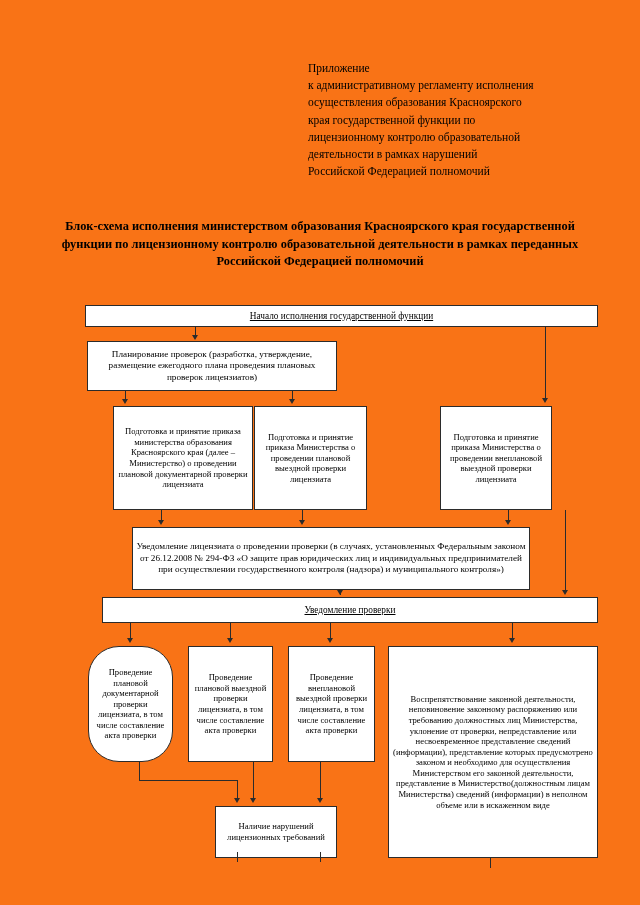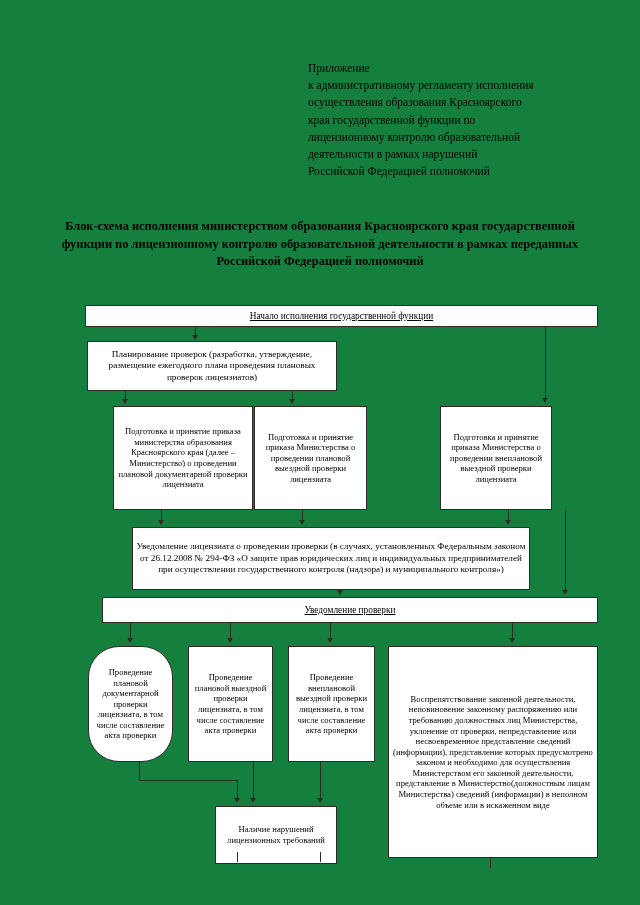--- a/index.html
+++ b/index.html
@@ -4,21 +4,21 @@
 <style>
   html, body {
     margin: 0;
     padding: 0;
     background: #ffffff;
   }
   #page {
     position: relative;
     width: 640px;
     height: 905px;
-    background: #15803d;
+    background: #f97316;
     font-family: "Liberation Serif", "DejaVu Serif", serif;
     color: #000000;
     overflow: hidden;
   }
 
   
   .header-note {
     position: absolute;
     left: 308px;
     top: 60px;
@@ -133,21 +133,21 @@
   </div>
 
   <div class="box" style="left:288px; top:646px; width:87px; height:116px;">
     <span>Проведение внеплановой выездной проверки лицензиата, в том числе составление акта проверки</span>
   </div>
 
   <div class="box" style="left:388px; top:646px; width:210px; height:212px;">
     <span>Воспрепятствование законной деятельности, неповиновение законному распоряжению или требованию должностных лиц Министерства, уклонение от проверки, непредставление или несвоевременное представление сведений (информации), представление которых предусмотрено законом и необходимо для осуществления Министерством его законной деятельности, представление в Министерство(должностным лицам Министерства) сведений (информации) в неполном объеме или в искаженном виде</span>
   </div>
 
-  <div class="box" style="left:215px; top:806px; width:122px; height:58px;">
+  <div class="box" style="left:215px; top:806px; width:122px; height:52px;">
     <span>Наличие нарушений лицензионных требований</span>
   </div>
 
   <div class="vline" style="left:195px; top:327px; height:9px;"></div>
   <div class="arrow" style="left:192px; top:335px;"></div>
 
   <div class="vline" style="left:545px; top:327px; height:72px;"></div>
   <div class="arrow" style="left:542px; top:398px;"></div>
 
   <div class="vline" style="left:125px; top:391px; height:9px;"></div>

